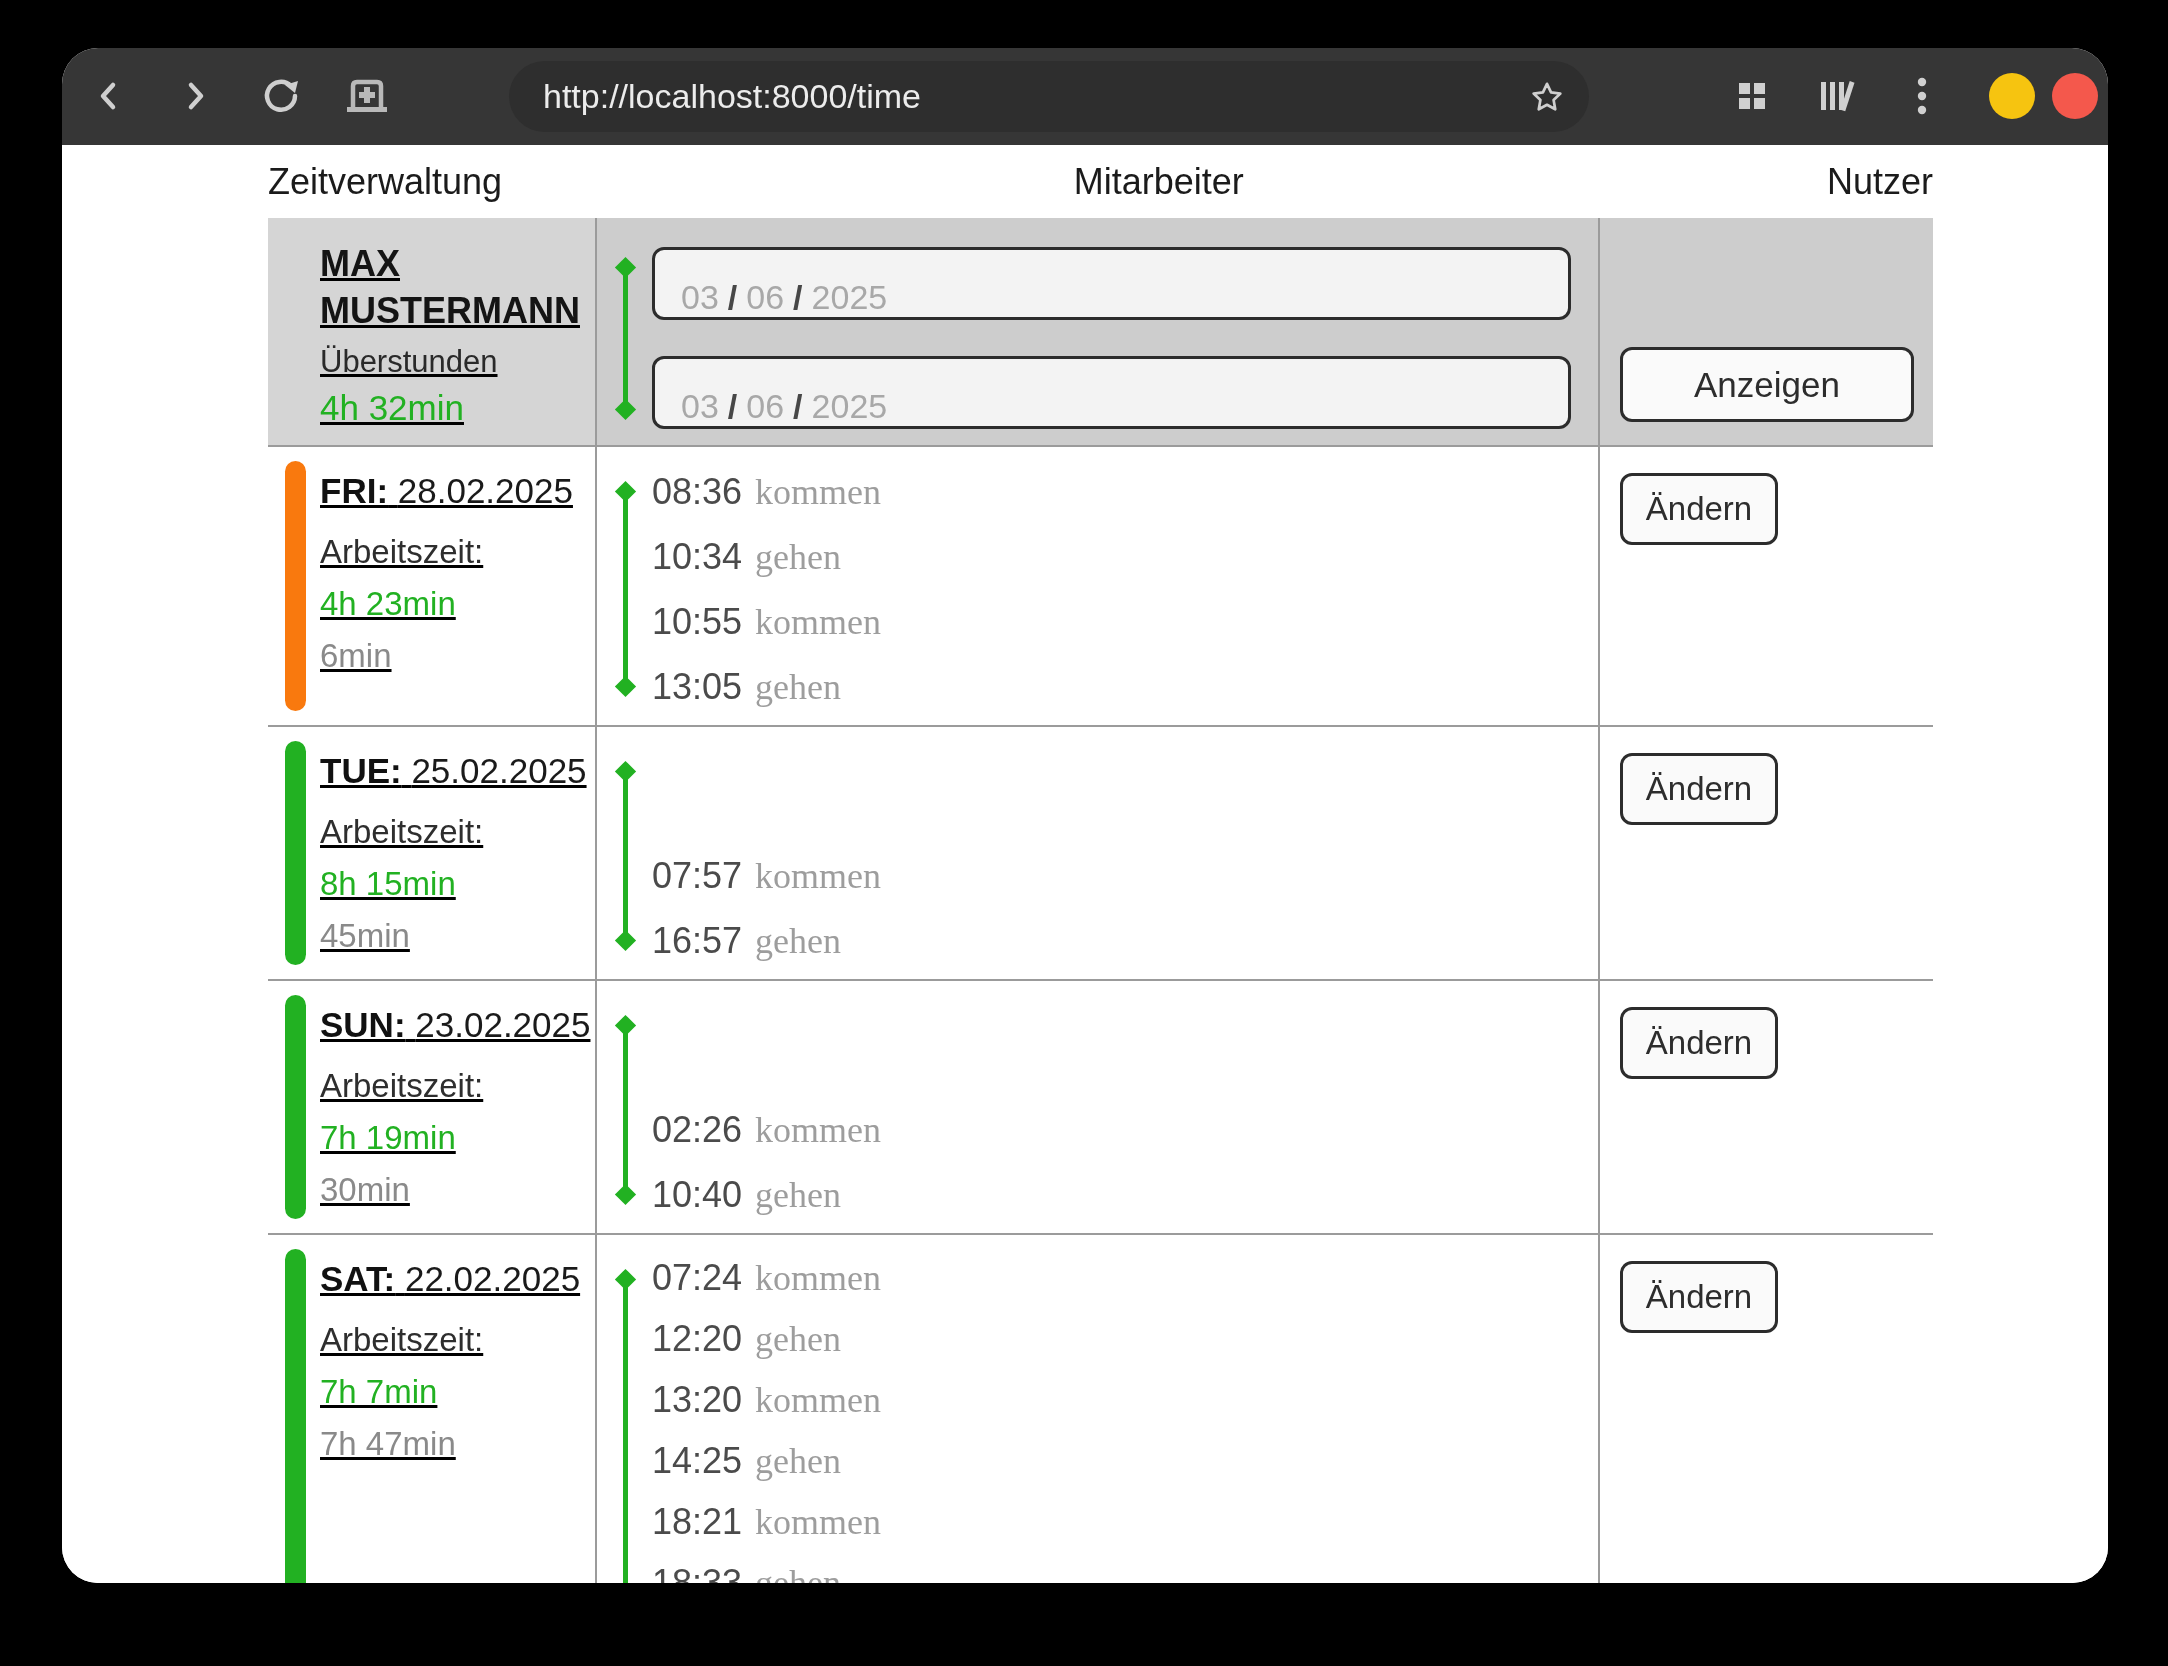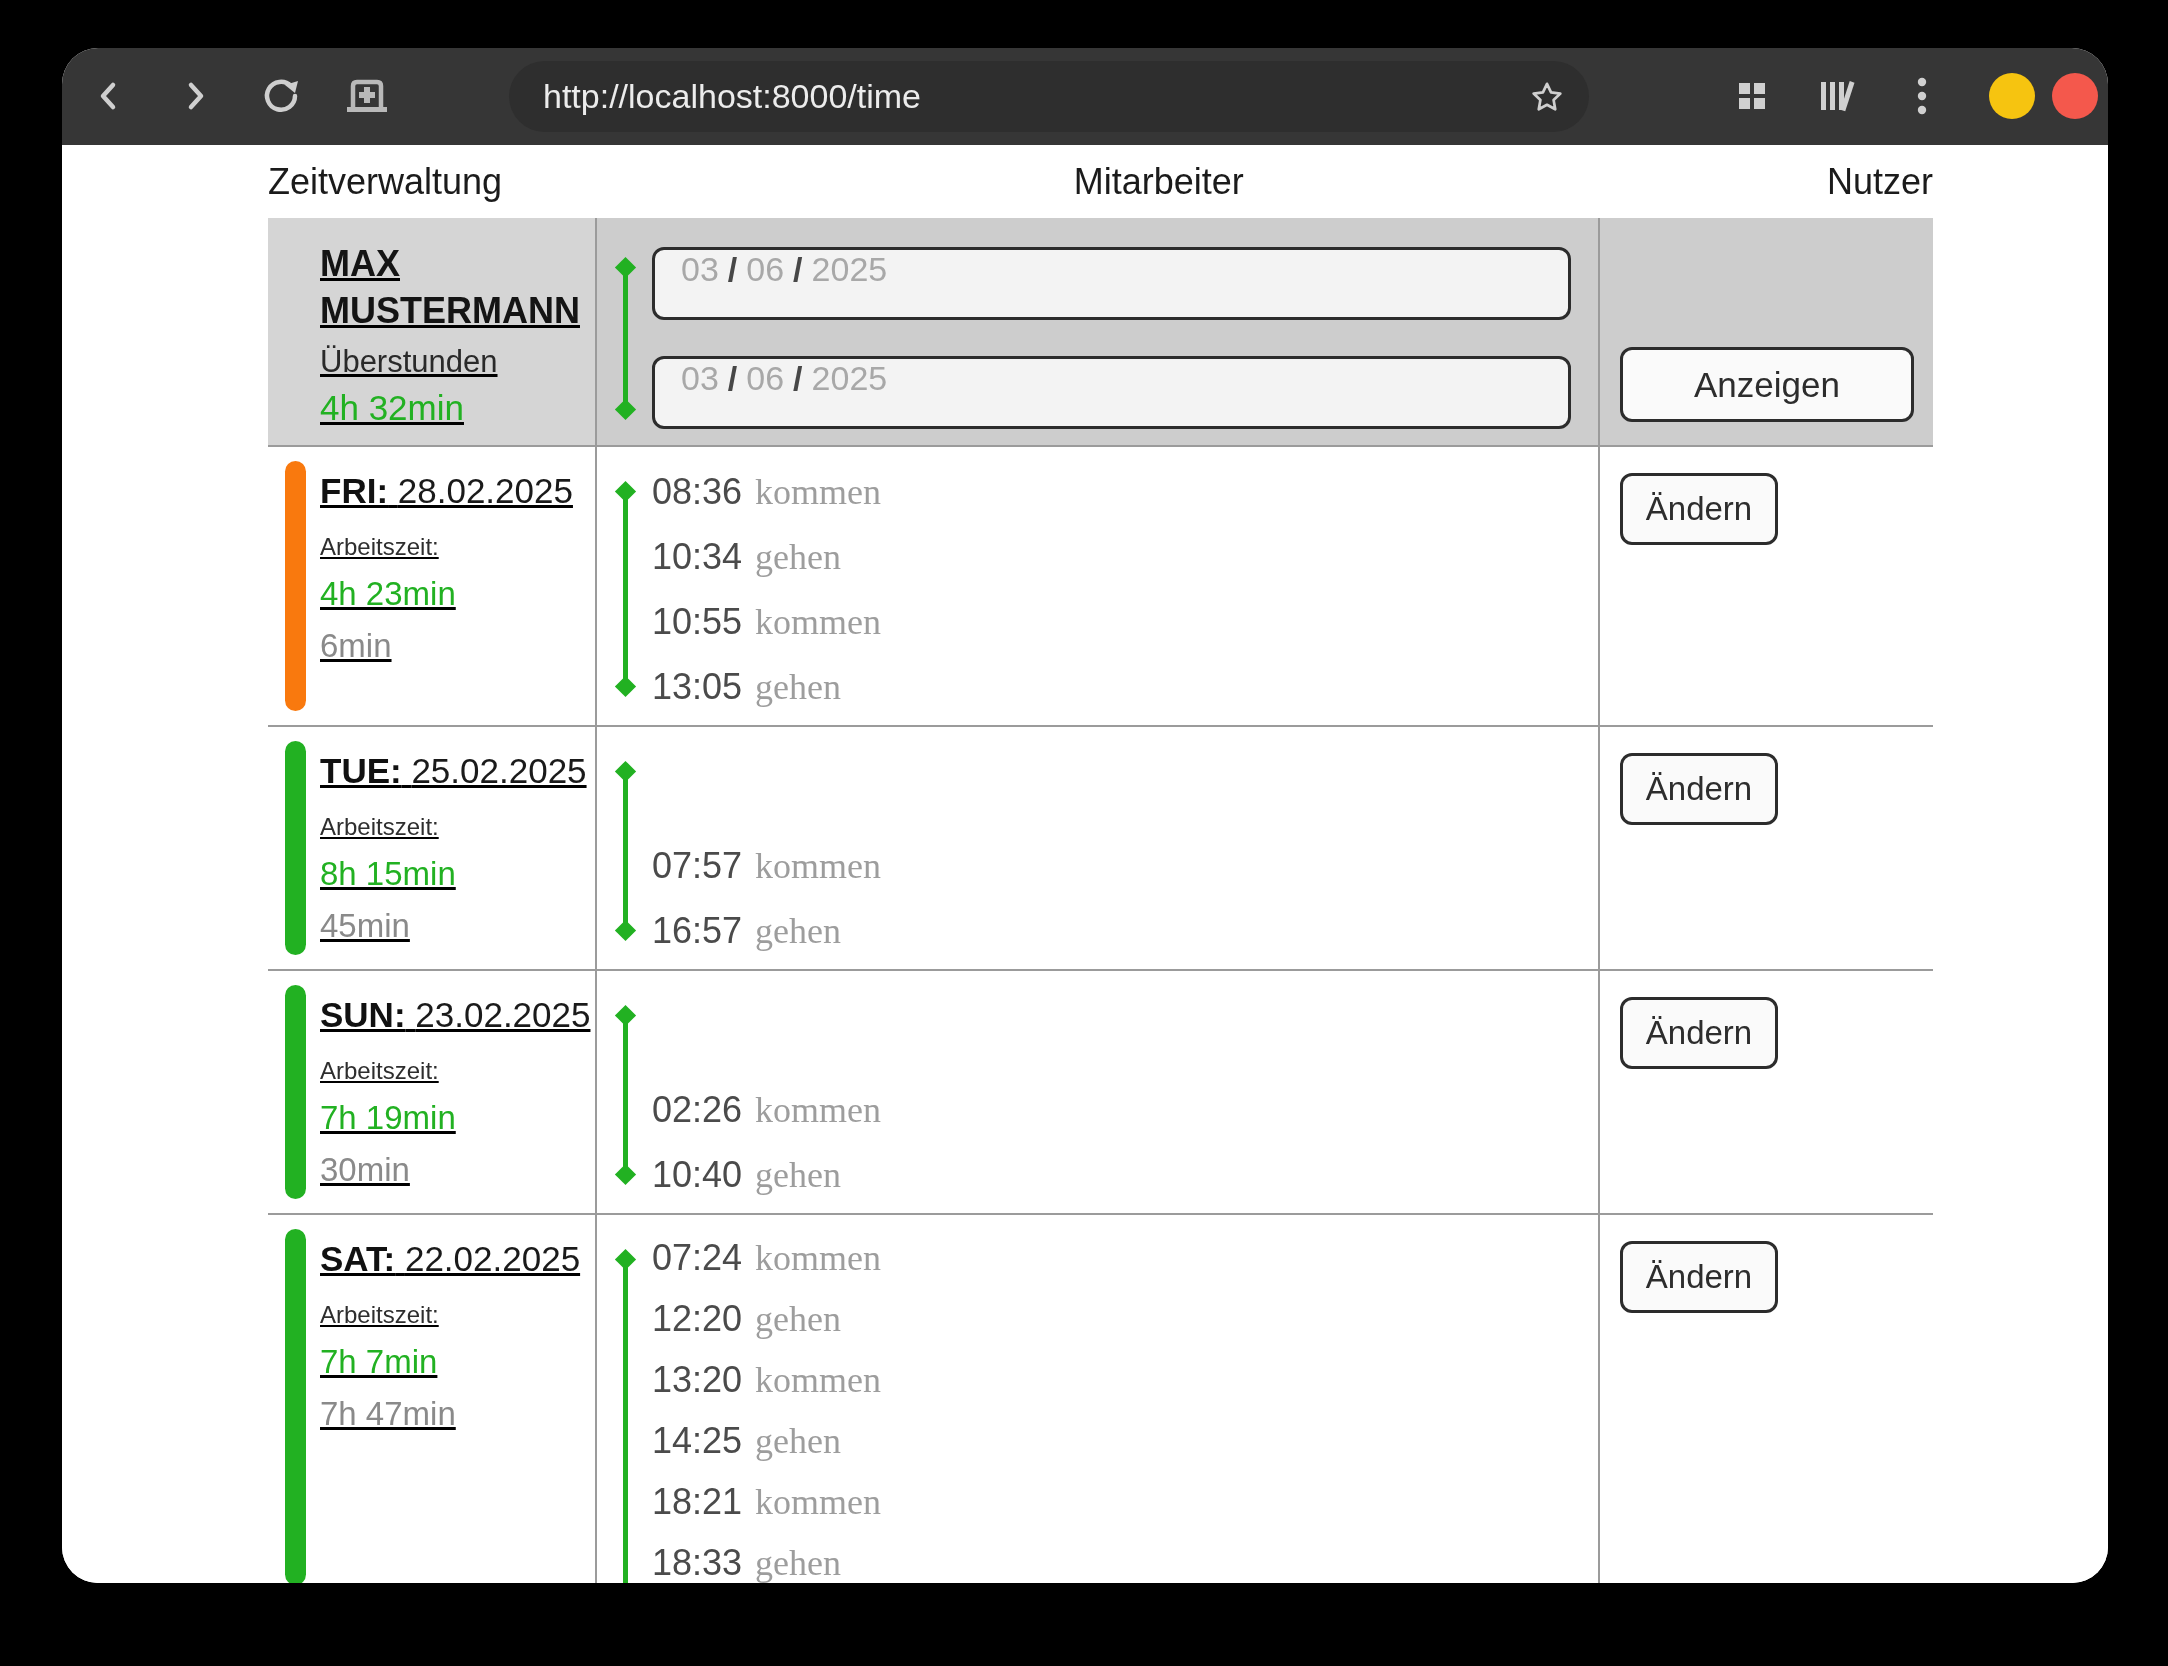--- a/index.html
+++ b/index.html
@@ -45,38 +45,38 @@
   .hrow .c2,.hrow .c3{background:#cdcdcd;}
 
   
   .emp{padding:22px 0 0 52px;}
   .emp-name{font-size:36px;font-weight:bold;line-height:47px;color:#141414;width:280px;}
   .emp-label{font-size:31px;color:#2a2a2a;margin-top:10px;}
   .emp-green{font-size:35px;color:var(--green);margin-top:8px;}
 
   
   .date-input{position:absolute;left:55px;width:919px;height:73px;background:#f3f3f3;
-              border:3px solid #2c2c2c;border-radius:12px;display:flex;align-items:flex-start;
+              border:3px solid #2c2c2c;border-radius:12px;display:flex;align-items:flex-end;
               padding-left:26px;font-size:34px;cursor:text;}
   .di1{top:29px;} .di2{top:138px;}
   .seg{color:#a8a8a8;}
   .slash{color:#474747;font-weight:bold;margin:0 9px;}
 
   
   .btn{background:#fafafa;border:3px solid #2c2c2c;border-radius:12px;color:#2d2d2d;
        font-family:inherit;cursor:pointer;}
   .show-btn{position:absolute;left:20px;top:129px;width:294px;height:75px;font-size:35px;}
   .row-btn{position:absolute;left:20px;top:26px;width:158px;height:72px;font-size:33px;}
 
   
   .daybar{position:absolute;left:17px;top:14px;bottom:14px;width:21px;border-radius:11px;}
   .dayinfo{padding:24px 0 24px 52px;}
   .day-title{font-size:35px;color:#1a1a1a;}
   .day-title b{font-weight:bold;color:#111;}
-  .w-label{font-size:24px;color:#2e2e2e;margin-top:22px;}
+  .w-label{font-size:33px;color:#2e2e2e;margin-top:22px;}
   .wt-green{font-size:33px;color:var(--green);margin-top:14px;}
   .wt-gray{font-size:33px;color:#8a8a8a;margin-top:14px;}
 
   .entries{height:100%;padding:12px 0 6px 55px;display:flex;flex-direction:column;
            justify-content:flex-end;}
   .entry{height:65px;display:flex;align-items:center;gap:13px;font-size:36px;white-space:nowrap;}
   .row.tight .entry{height:61px;}
   .entry .t{color:#4b4b4b;}
   .entry .w{color:#9d9d9d;font-family:Liberation Serif, serif;}
 

